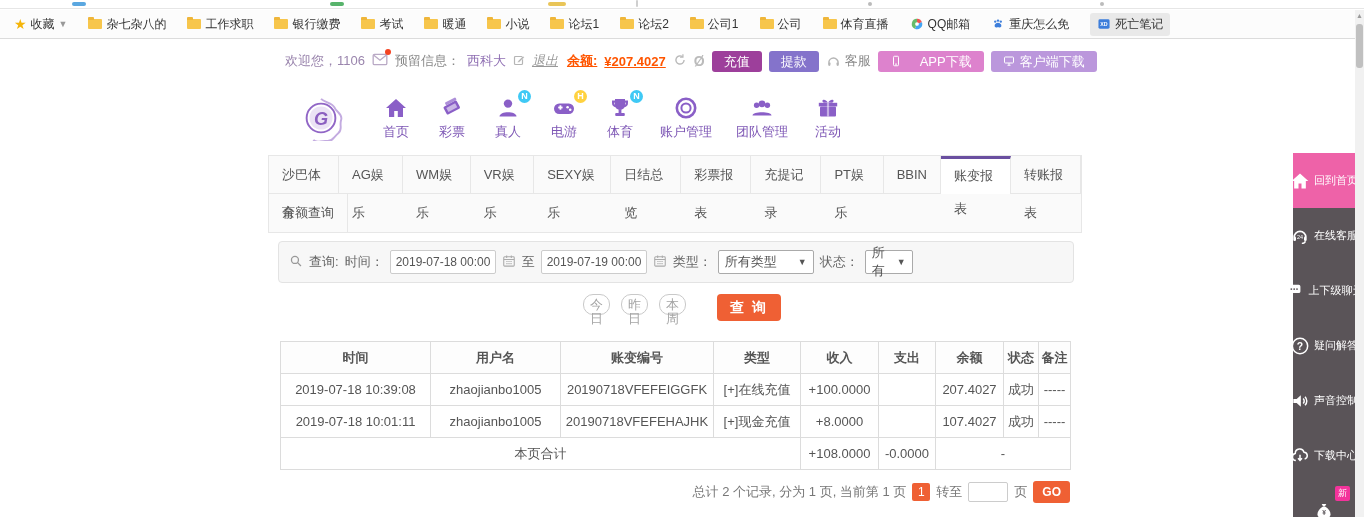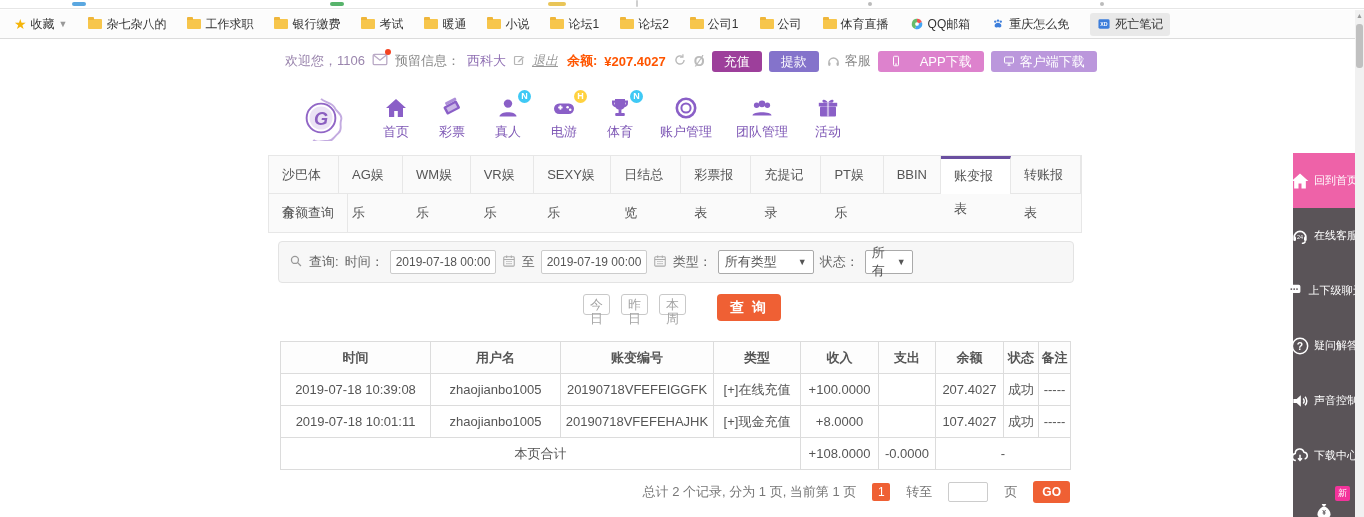--- a/index.html
+++ b/index.html
@@ -26,21 +26,21 @@
   
   #welcome-bar { position:absolute; left:285px; top:48px; width:810px; height:26px;
     display:flex; align-items:center; gap:7px; font-size:13px; color:#888; white-space:nowrap; }
   .welcome-text { color:#9a85ad; }
   .mail-wrap { position:relative; color:#b9a9c5; }
   .mail-wrap svg { width:16px; height:13px; display:block; }
   .mail-dot { position:absolute; right:-3px; top:-4px; width:6px; height:6px; border-radius:50%; background:#f44322; }
   .reserved-value { color:#8f6fb3; }
   .edit-ic svg { width:12px; height:12px; display:block; color:#b5b5b5; }
   .logout-link { font-style:italic; text-decoration:underline; color:#999; cursor:pointer; margin-right:2px; }
-  .balance-label, .balance-value { color:#ff5500; font-weight:bold; }
+  .balance-label, .balance-value { color:#ff5500; font-weight:bold;text-decoration:underline; }
   .tool-ic { color:#bbb; cursor:pointer; }
   .tool-ic svg { width:14px; height:14px; display:block; }
   .slash-ic { font-size:14px; color:#bbb; font-weight:bold; cursor:pointer; }
   .hd-btn { border:none; color:#fff; font-size:13px; border-radius:3px; padding:4px 12px; cursor:pointer;
     display:flex; align-items:center; gap:5px; line-height:1; }
   .btn-recharge { background:#9d3f9b; }
   .btn-withdraw { background:#8473cb; }
   .btn-app { background:#dd82cd;gap:18px; }
   .btn-client { background:#bb97dc; }
   .hd-btn svg { width:12px; height:12px; }
@@ -77,35 +77,35 @@
   .q-ic svg { width:14px; height:14px; display:block; color:#999; }
   .q-input { width:106px; height:24px; border:1px solid #ccc; border-radius:2px; font-size:12px;
     color:#555; padding:0 5px; font-family:inherit; background:#fff; }
   .cal-ic svg { width:14px; height:14px; display:block; color:#aaa; }
   .q-select { height:24px; background:#fff; border:1px solid #aaa; border-radius:2px;
     display:flex; align-items:center; justify-content:space-between; padding:0 6px; cursor:pointer; gap:8px; color:#555; font-size:13px; }
   .sel-caret { font-size:9px; color:#555; }
 
   
   #quick-row { position:absolute; left:583px; top:294px; display:flex; gap:11px; align-items:flex-start; }
-  .quick-btn { width:27px; height:21px; border:1px solid #c9c9c9; border-radius:3px; background:#fff;
+  .quick-btn { width:27px; height:21px; border:1px solid #c9c9c9; border-radius:10px; background:#fff;
     color:#a5a5a5; font-size:13px; line-height:14px; padding:3px 6px; word-break:break-all; overflow:visible; cursor:pointer; }
   #search-btn { margin-left:20px; width:64px; height:27px; background:#ef6034; border:none; border-radius:4px;
     color:#fff; font-size:14px; font-weight:bold; cursor:pointer; letter-spacing:2px; }
 
   
   #records-table { position:absolute; left:280px; top:341px; width:790px; border-collapse:collapse; table-layout:fixed; }
   #records-table th, #records-table td { border:1px solid #dcdcdc; height:32px; font-size:13px;
     color:#555; text-align:center; overflow:hidden; white-space:nowrap; }
   #records-table th { font-weight:bold; background:#fdfdfd;margin-left:28px; }
   td.col-income { color:#6ca13c; }
   tr.summary td { color:#555; }
 
   
-  #pagination { position:absolute; top:481px; right:294px; display:flex; align-items:center; gap:16px;
+  #pagination { position:absolute; top:481px; right:294px; display:flex; align-items:center; gap:6px;
     font-size:13px; color:#777; }
   #page-box { width:18px; height:18px; background:#ef6034; color:#fff; font-size:12px;
     display:flex; align-items:center; justify-content:center; border-radius:2px; }
   #goto-input { width:40px; height:20px; border:1px solid #ccc; border-radius:2px; font-family:inherit; padding:0 4px; }
   #go-btn { background:#ef6034; border:none; color:#fff; font-weight:bold; font-size:12px;
     height:22px; padding:0 9px; border-radius:3px; cursor:pointer; }
 
   
   #sidebar { position:absolute; left:1293px; top:153px; width:62px; }
   .side-item { position:relative; width:62px; height:55px; background:#5a5458; color:#fff;

